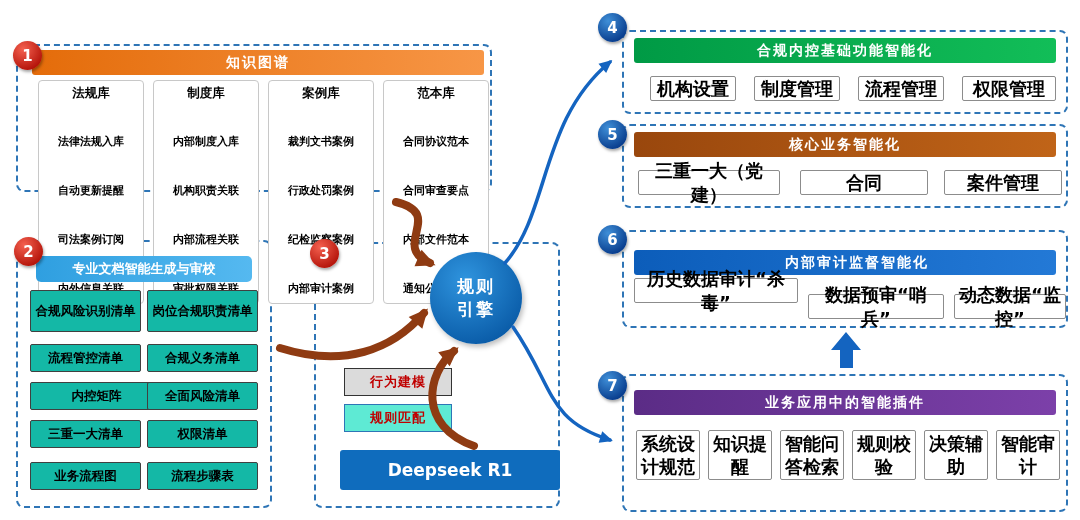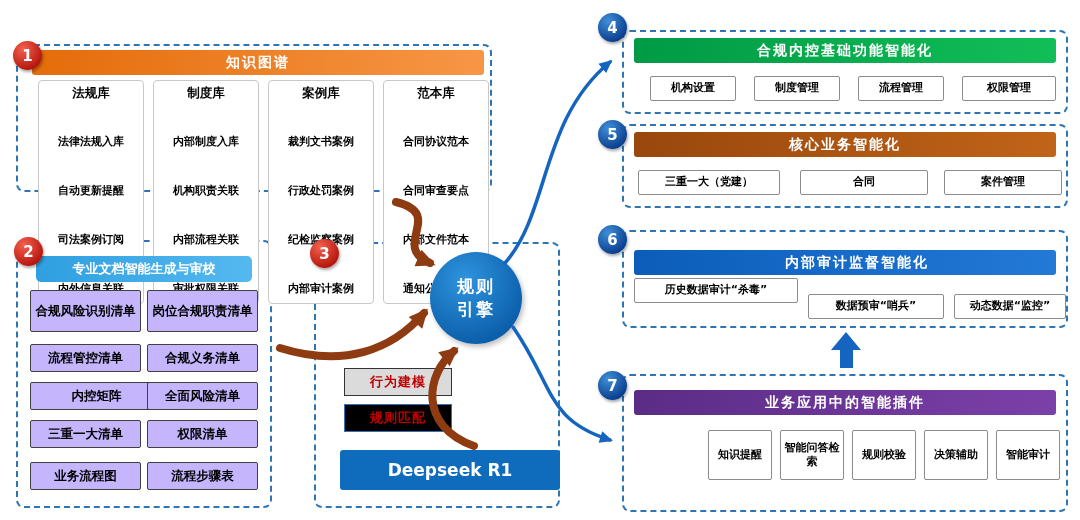--- a/index.html
+++ b/index.html
@@ -16,32 +16,32 @@
   .hdr.orange    { background:linear-gradient(90deg,#E46C0A,#F79646); }
   .hdr.lightblue { background:linear-gradient(90deg,#2F9FE0,#55B9F0); border-radius:5px; letter-spacing:0; font-size:13px; }
   .hdr.green     { background:linear-gradient(90deg,#009A45,#12BE58); }
   .hdr.brown     { background:linear-gradient(90deg,#99470D,#C06418); }
   .hdr.bluebar   { background:linear-gradient(90deg,#0C5DBA,#2379D6); }
   .hdr.purple    { background:linear-gradient(90deg,#5B2C86,#7C40A9); }
   .kcol { position:absolute; width:106px; top:80px; border:1px solid #c8c8c8; border-radius:4px; background:#fff;
           padding:3px 0 5px; text-align:center; z-index:2; }
   .kh { font-weight:bold; font-size:12.5px; margin:1px 0 3px; }
   .ki { font-size:11px; font-weight:bold; line-height:19px; white-space:nowrap;margin-top:30px; }
-  .cell { position:absolute; background:#c4b5fd; border:1.3px solid #404040; border-radius:2px; display:flex; align-items:center;
+  .cell { position:absolute; background:#14b8a6; border:1.3px solid #404040; border-radius:2px; display:flex; align-items:center;
           justify-content:center; text-align:center; font-weight:bold; font-size:12.5px; line-height:1.3; padding:0 3px; z-index:2; }
   .ibox { position:absolute; background:#fff; border:1px solid #8c8c8c; border-radius:2px; display:flex; align-items:center;
-          justify-content:center; text-align:center; font-weight:bold; font-size:11px; line-height:1.3; padding:0 3px; z-index:2; }
+          justify-content:center; text-align:center; font-weight:bold; font-size:18px; line-height:1.3; padding:0 3px; z-index:2; }
   .engine { position:absolute; left:430px; top:252px; width:92px; height:92px; border-radius:50%;
             background:radial-gradient(circle at 38% 30%, #2F94DE, #0A5CA8 78%); display:flex; align-items:center;
             justify-content:center; z-index:3; box-shadow:2px 3px 5px rgba(0,0,0,.25); }
   .engine span { width:42px; color:#fff; font-weight:bold; font-size:17px; text-align:center; line-height:1.35; letter-spacing:2px; }
   .mbox { position:absolute; left:344px; width:108px; height:28px; display:flex; align-items:center; justify-content:center;
           font-weight:bold; font-size:13px; color:#C00000; z-index:3; letter-spacing:1px; }
   #mb1 { top:368px; background:#DBDBDB; border:1.4px solid #333; }
-  #mb2 { top:404px; background:#000000; border:1.4px solid #2E75B6; }
+  #mb2 { top:404px; background:#5eead4; border:1.4px solid #2E75B6; }
   .dsbox { position:absolute; left:340px; top:450px; width:220px; height:40px; background:#0F6CBD; color:#ffffff; font-weight:bold;
            font-size:17px; display:flex; align-items:center; justify-content:center; border-radius:3px; z-index:3; }
 </style>
 </head>
 <body>
 
 <div class="canvas">
 
   <svg class="arrows" width="1080" height="520">
     <defs>
@@ -135,19 +135,20 @@
   <div class="panel" style="left:622px; top:230px; width:446px; height:98px;"></div>
   <div class="badge blue" style="left:598px; top:225px;">6</div>
   <div class="hdr bluebar" style="left:634px; top:250px; width:422px; height:25px;padding-left:24px;">内部审计监督智能化</div>
   <div class="ibox" style="left:634px; top:278px; width:164px; height:25px;">历史数据审计“杀毒”</div>
   <div class="ibox" style="left:808px; top:294px; width:136px; height:25px;">数据预审“哨兵”</div>
   <div class="ibox" style="left:954px; top:294px; width:112px; height:25px;">动态数据“监控”</div>
 
   <div class="panel" style="left:622px; top:374px; width:446px; height:138px;"></div>
   <div class="badge blue" style="left:598px; top:371px;">7</div>
   <div class="hdr purple" style="left:634px; top:390px; width:422px; height:25px;">业务应用中的智能插件</div>
+  <div class="ibox" style="left:636px; top:430px; width:64px; height:50px;">系统设计规范</div>
   <div class="ibox" style="left:708px; top:430px; width:64px; height:50px;">知识提醒</div>
   <div class="ibox" style="left:780px; top:430px; width:64px; height:50px;">智能问答检索</div>
   <div class="ibox" style="left:852px; top:430px; width:64px; height:50px;">规则校验</div>
   <div class="ibox" style="left:924px; top:430px; width:64px; height:50px;">决策辅助</div>
   <div class="ibox" style="left:996px; top:430px; width:64px; height:50px;">智能审计</div>
 
 </div>
 
 </body></html>

